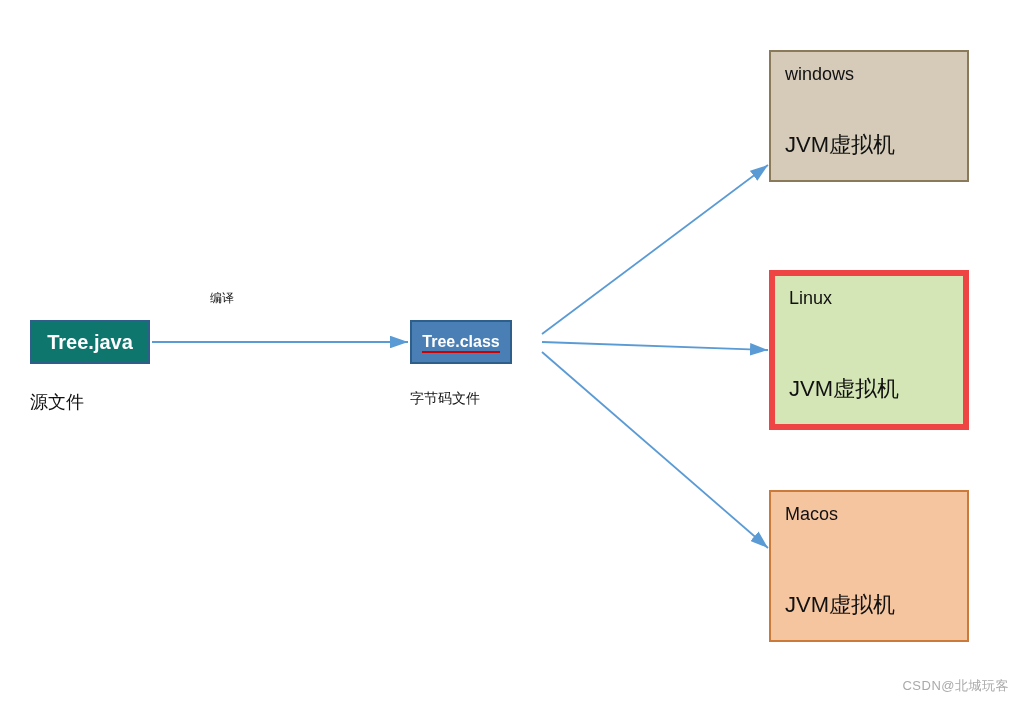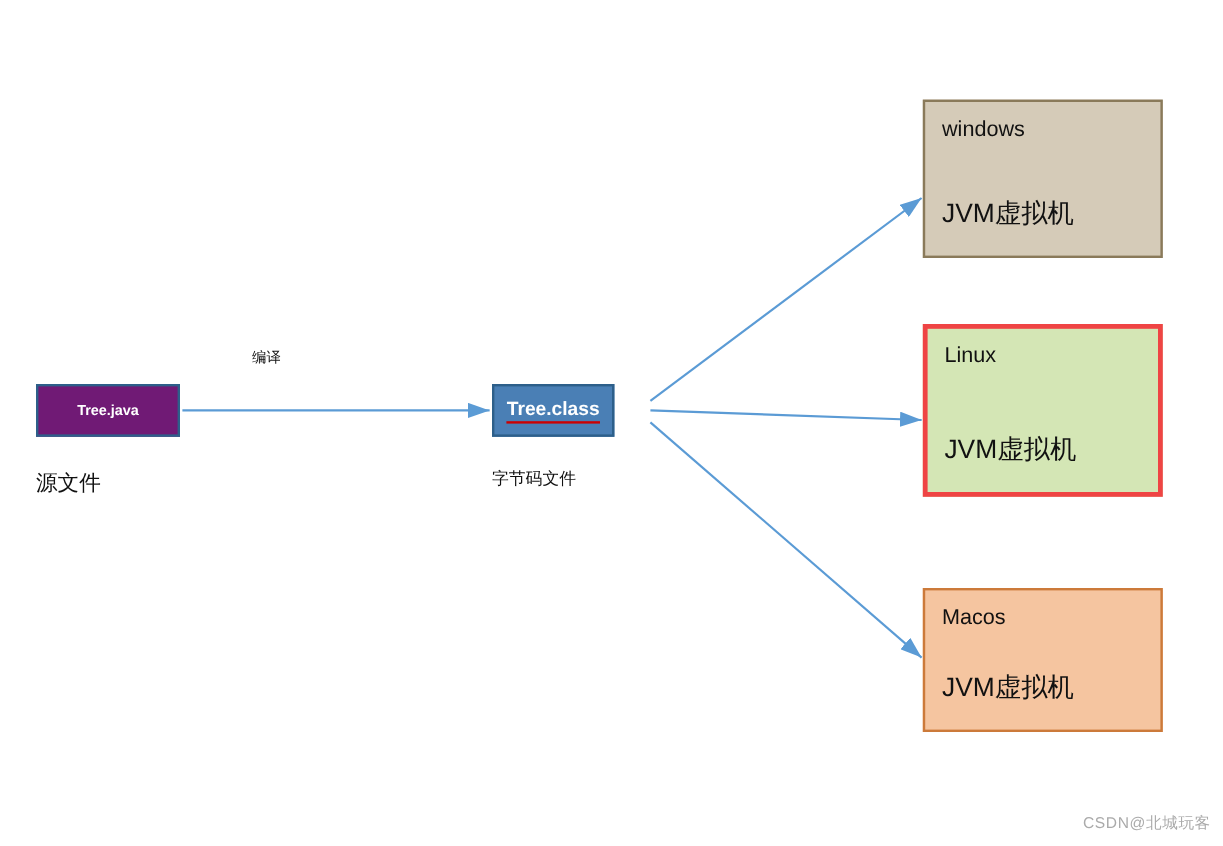--- a/index.html
+++ b/index.html
@@ -20,27 +20,27 @@
       height: 705px;
     }
 
     
     .box-java {
       position: absolute;
       left: 30px;
       top: 320px;
       width: 120px;
       height: 44px;
-      background: #701a75;
+      background: #0f766e;
       border: 2px solid #2d5f8a;
       display: flex;
       align-items: center;
       justify-content: center;
       color: white;
-      font-size: 12px;
+      font-size: 20px;
       font-weight: bold;
     }
 
     
     .box-class {
       position: absolute;
       left: 410px;
       top: 320px;
       width: 102px;
       height: 44px;
@@ -70,41 +70,40 @@
 
     
     .box-windows {
       position: absolute;
       right: 50px;
       top: 50px;
       width: 200px;
       height: 132px;
       background: #d5cbb8;
       border: 2px solid #8a7a5a;
-      margin-top: 33px;
     }
 
     
     .box-linux {
       position: absolute;
       right: 50px;
       top: 270px;
       width: 200px;
-      height: 144px;
+      height: 160px;
       background: #d4e6b5;
-      border: 4px solid #ef4444;
+      border: 6px solid #ef4444;
     }
 
     
     .box-macos {
       position: absolute;
       right: 50px;
       top: 490px;
       width: 200px;
-      height: 120px;
+      height: 152px;
       background: #f5c5a0;
       border: 2px solid #cc7a3a;
     }
 
     .platform-box-title {
       position: absolute;
       top: 12px;
       left: 14px;
       font-size: 18px;
       font-weight: normal;

